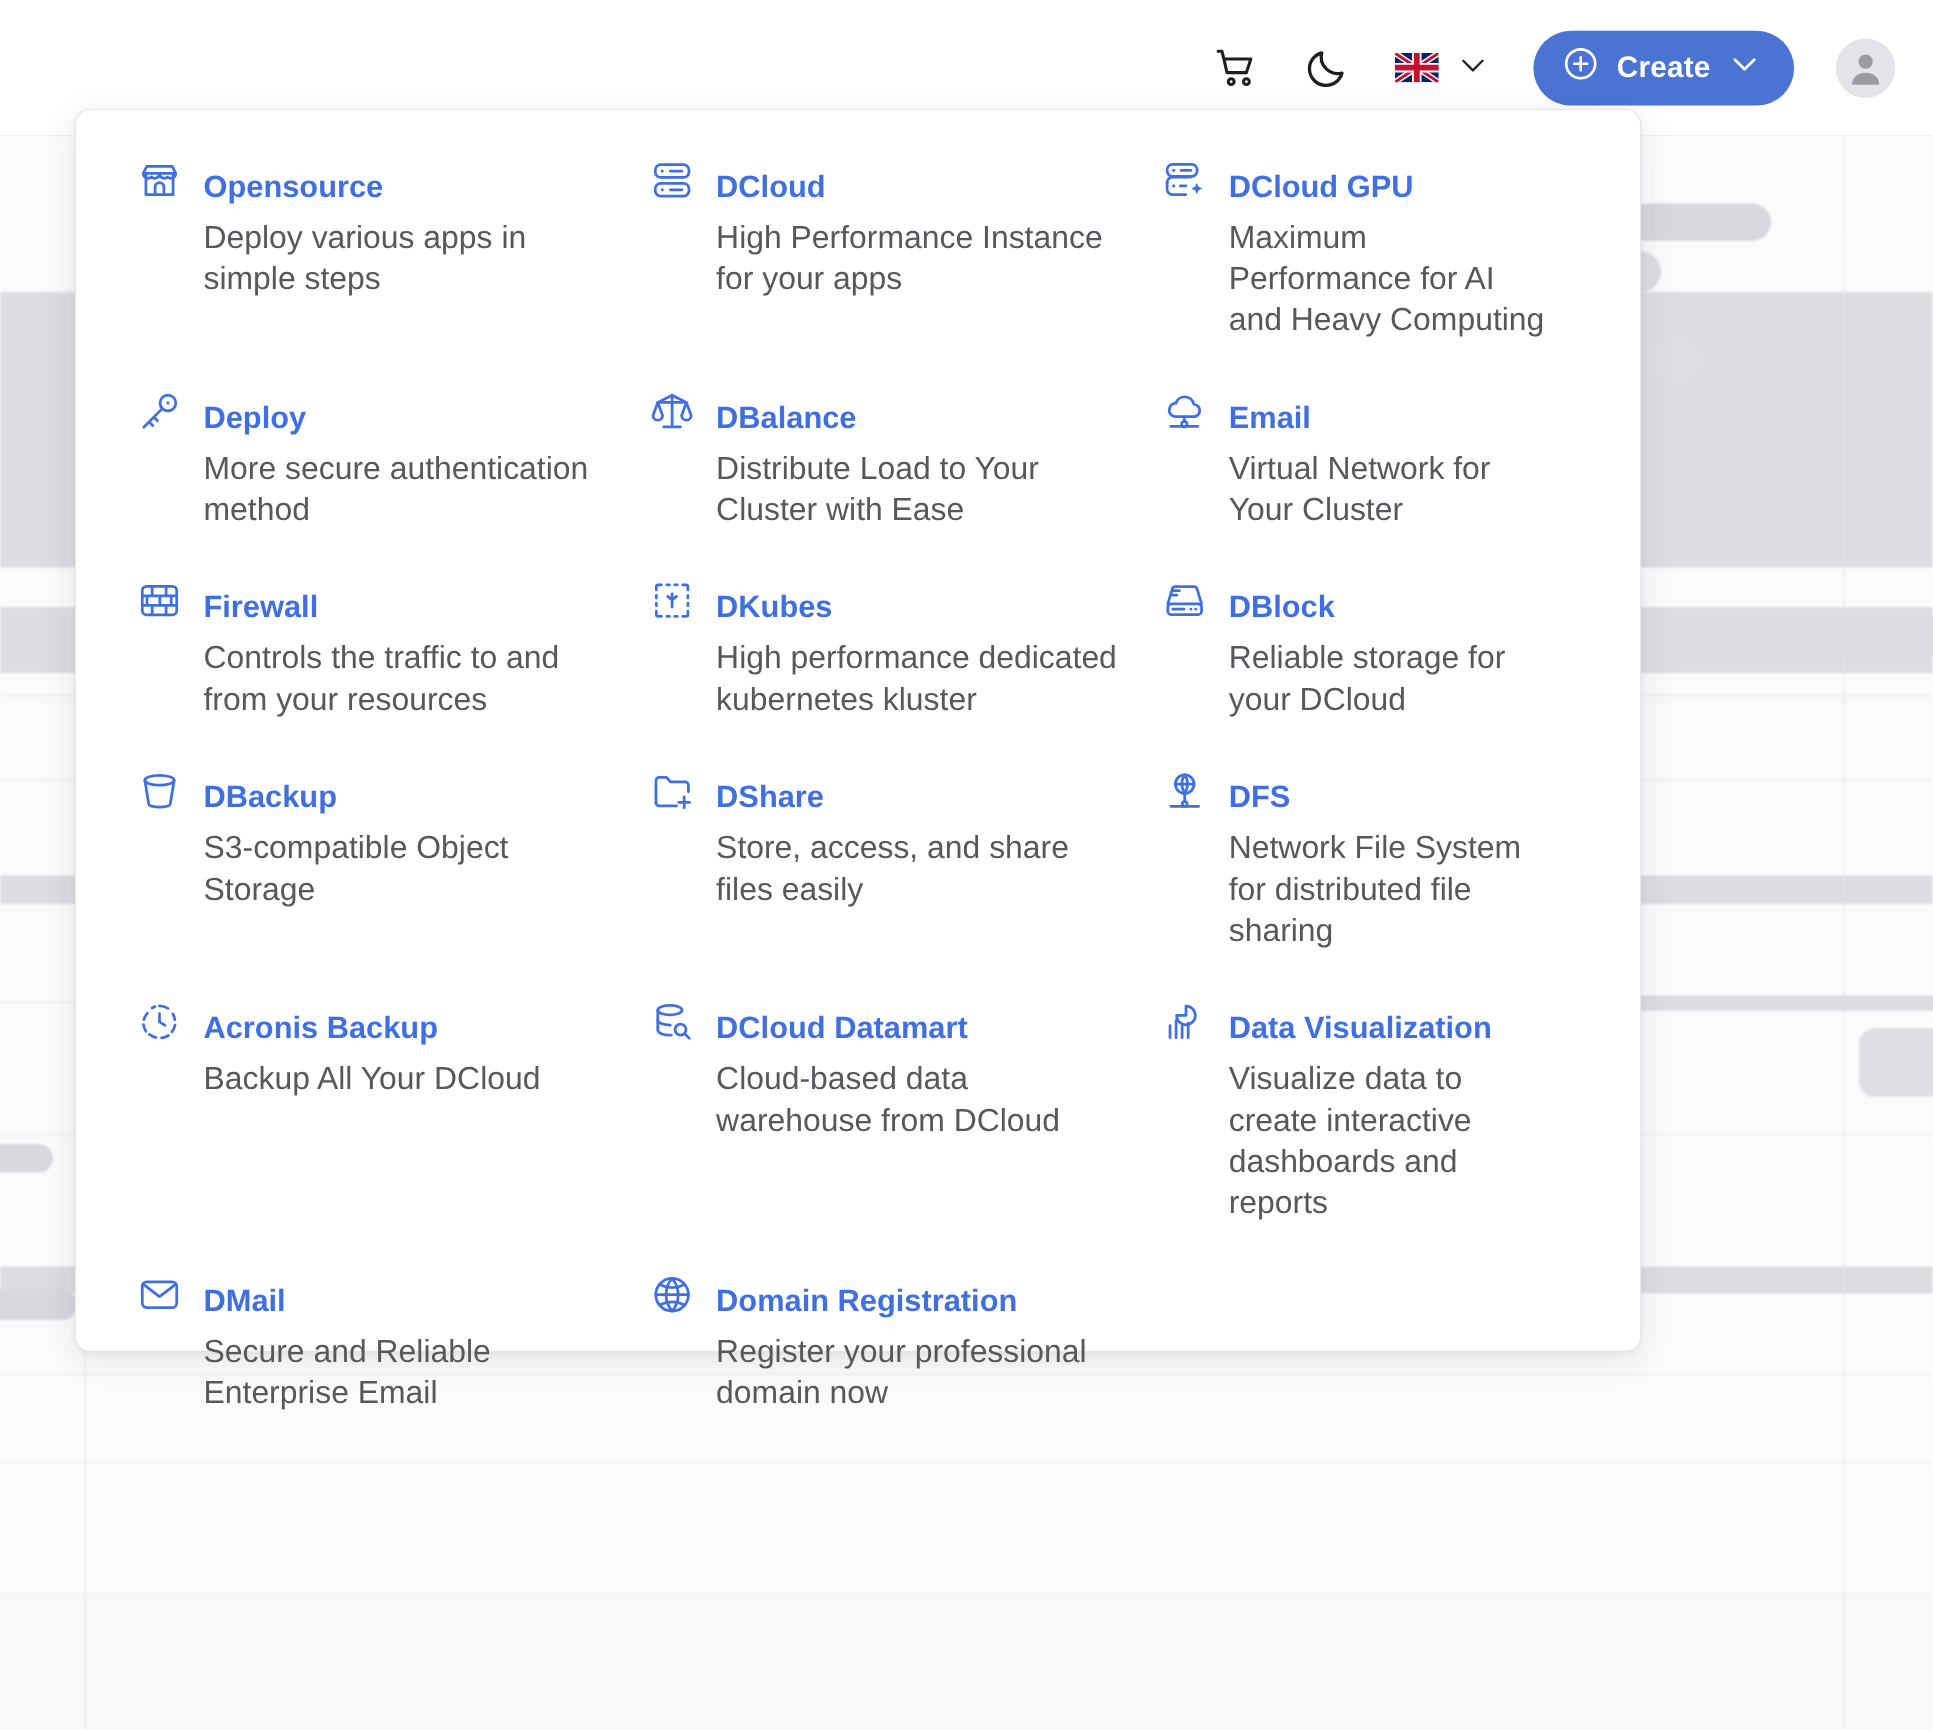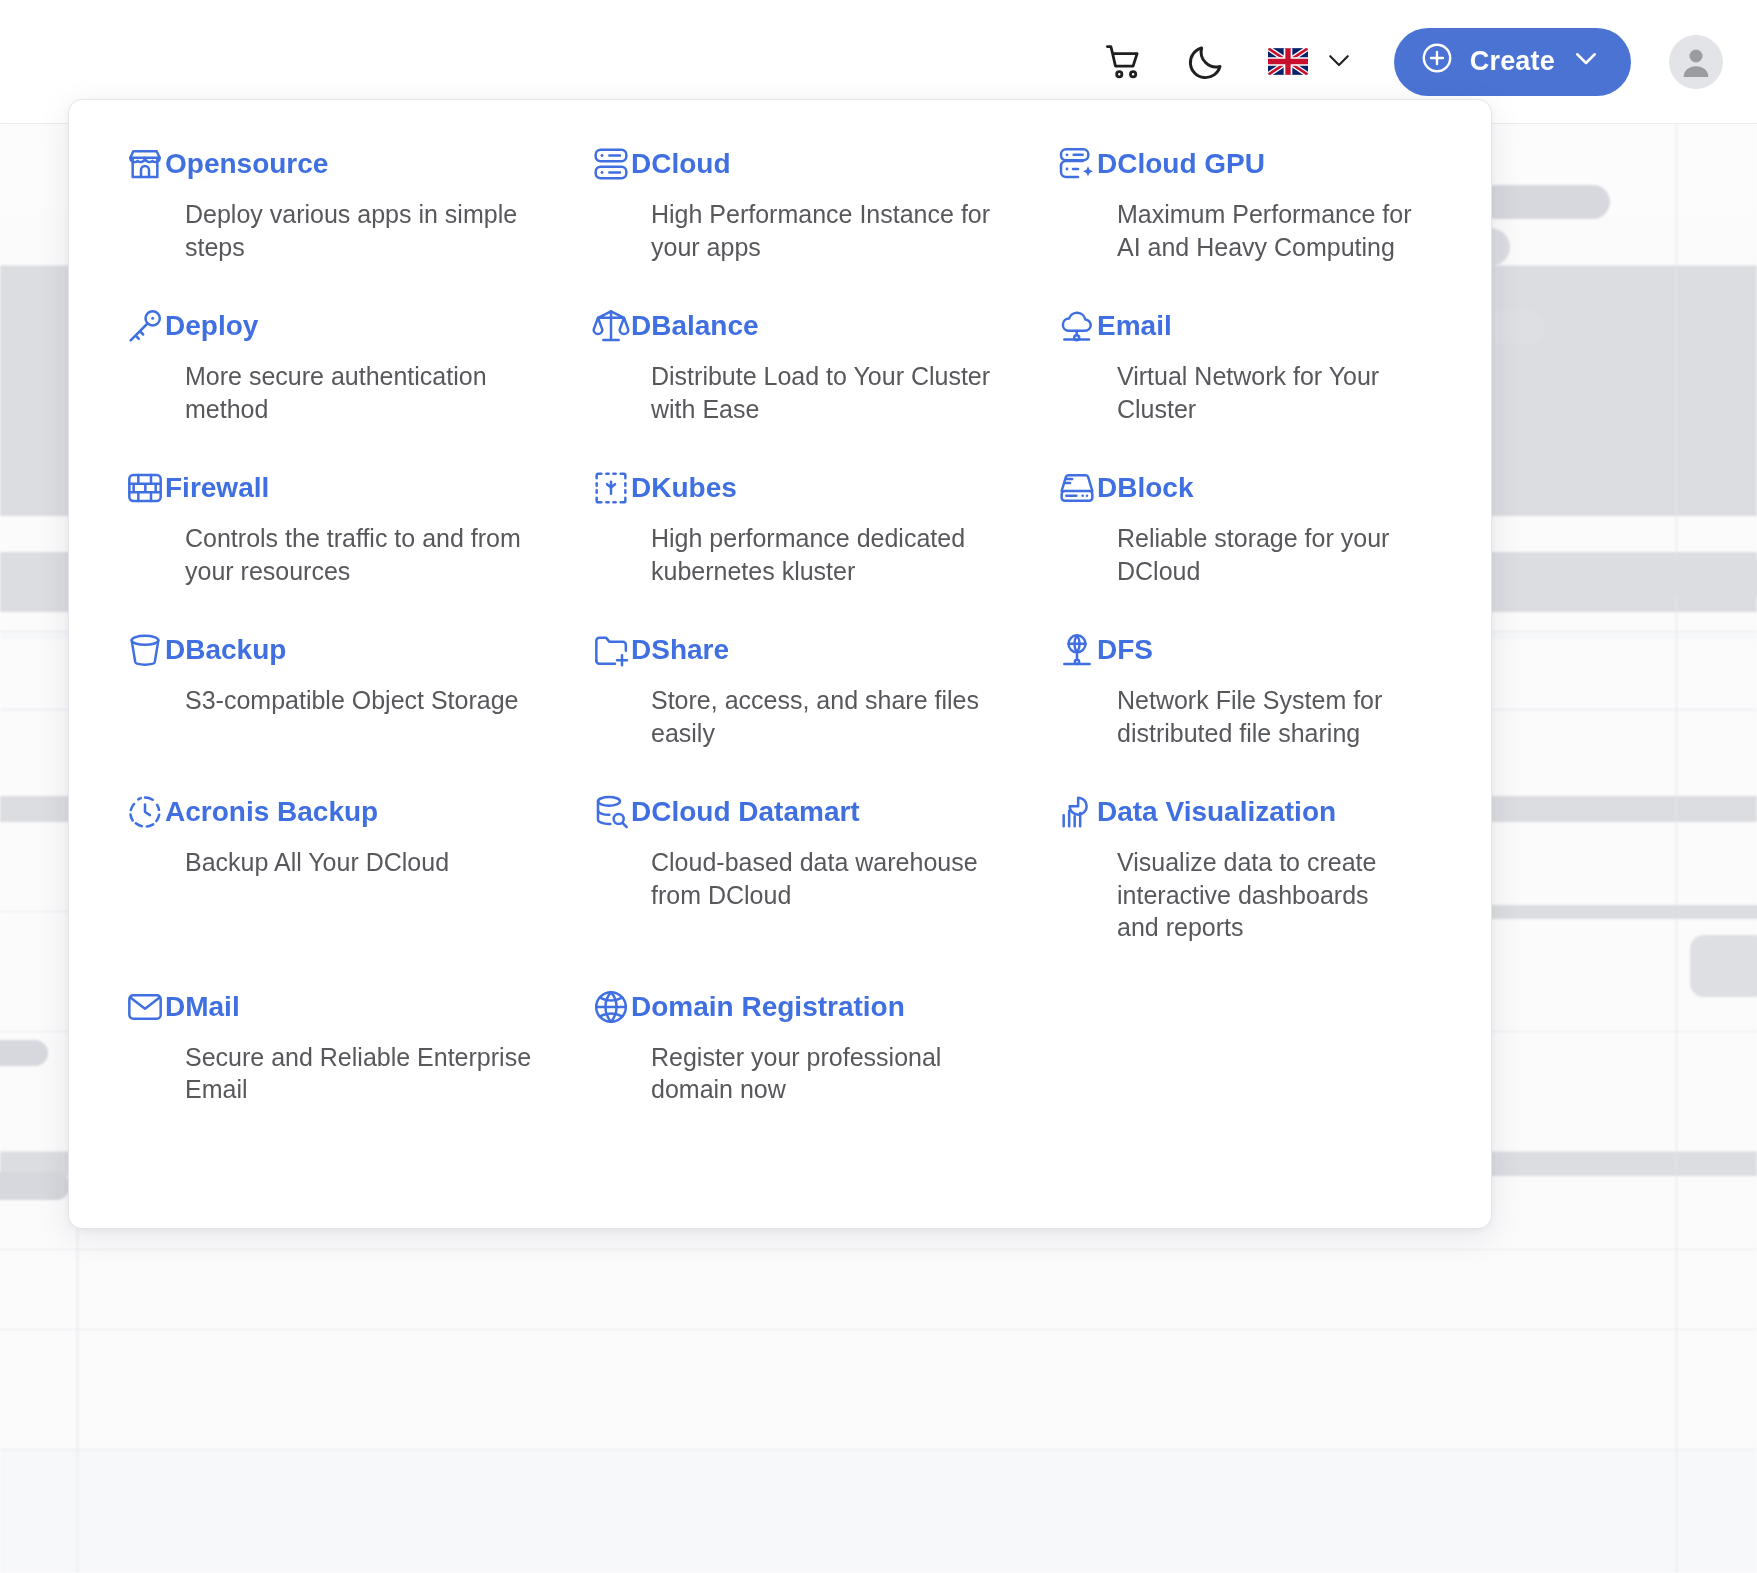--- a/index.html
+++ b/index.html
@@ -139,40 +139,41 @@
     row-gap: 0;
   }
   .menu-item {
     display: block;
     padding: 0 22px 43px 0;
     cursor: pointer;
     text-decoration: none;
   }
   .mi-head {
     display: flex;
-    align-items: center;
+    align-items: flex-end;
+    gap: 20px;
     height: 40px;
   }
   .mi-icon {
     width: 40px; height: 40px;
     flex: 0 0 40px;
     color: #3f6fe0;
     display: flex; align-items: center; justify-content: center;
   }
   .mi-title {
     font-size: 28px;
     font-weight: 700;
     color: #3f6fe0;
     line-height: 1;
     white-space: nowrap;
   }
   .mi-desc {
     margin-top: 14px;
     margin-left: 60px;
-    font-size: 25px;
+    font-size: 29px;
     line-height: 1.3;
     color: #57585c;
     max-width: 372px;
   }
   .col-3 .mi-desc { max-width: 360px; }
 </style>
 </head>
 <body>
 
 <div id="bg-layer">

